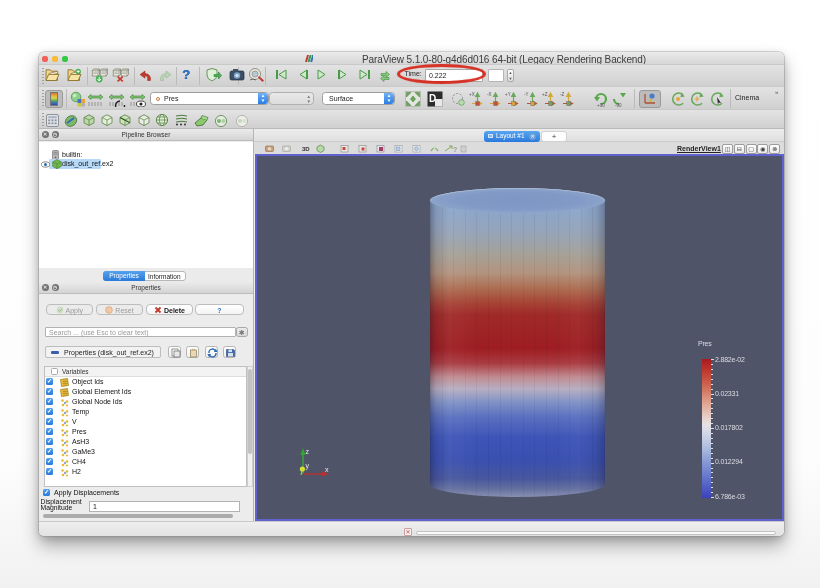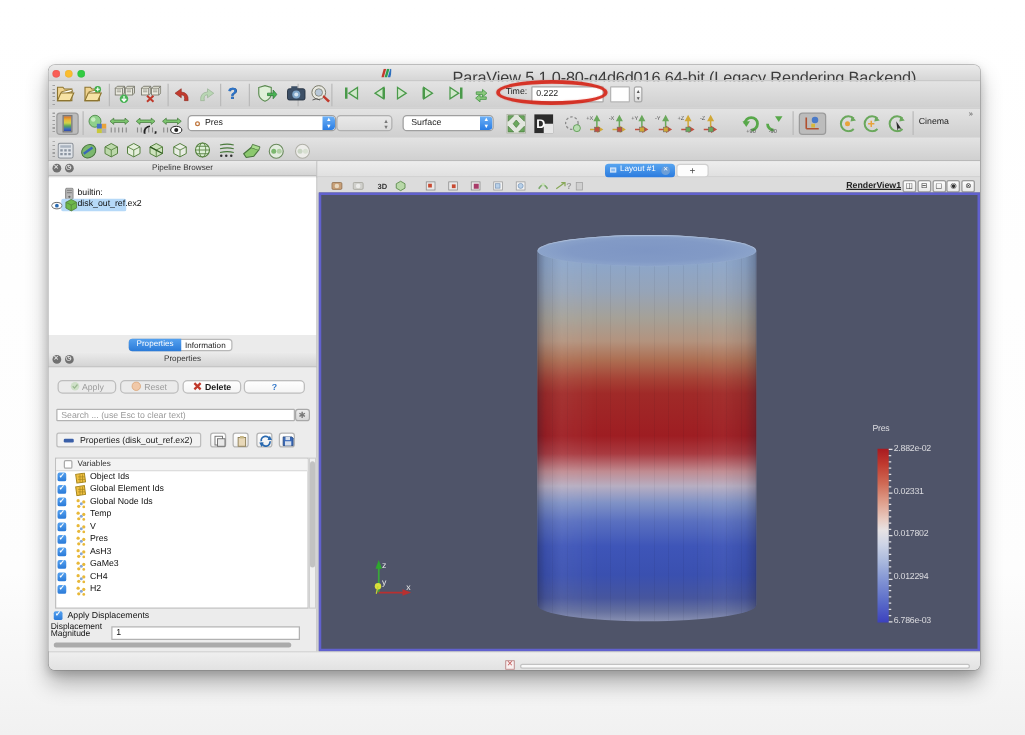--- a/index.html
+++ b/index.html
@@ -2,21 +2,21 @@
 <html><head>
 <meta charset="utf-8">
 <style>
 * { margin:0; padding:0; box-sizing:border-box; }
 html,body { width:820px; height:588px; overflow:hidden; }
 body { font-family:"Liberation Sans", sans-serif; background:linear-gradient(#ffffff 0%, #fdfdfd 78%, #f1f1f1 100%); position:relative; }
 #win { position:absolute; left:39px; top:52px; width:745px; height:484px; background:#ececec; border-radius:5px; box-shadow:0 0 0 0.6px rgba(120,120,120,0.55), 0 10px 18px rgba(0,0,0,0.30), 0 3px 8px rgba(0,0,0,0.17); }
 .a { position:absolute; }
 #titlebar { position:absolute; left:0; top:0; width:745px; height:12px; background:linear-gradient(#eaeaea,#d6d6d6); border-radius:5px 5px 0 0; }
 .tl { position:absolute; top:3.5px; width:6.5px; height:6.5px; border-radius:50%; }
-#title-txt { position:absolute; left:277px; top:1.5px; font-size:13px; color:#3c3c3c; white-space:nowrap; letter-spacing:-0.1px;padding-left:46px; }
+#title-txt { position:absolute; left:277px; top:1.5px; font-size:10px; color:#3c3c3c; white-space:nowrap; letter-spacing:-0.1px;padding-left:46px; }
 .tbrow { position:absolute; left:0; width:745px; background:linear-gradient(#e3e3e3,#d0d0d0); border-top:1px solid #c9c9c9; }
 #tb1 { top:12px; height:22px; }
 #tb2 { top:34px; height:23px; }
 #tb3 { top:57px; height:20px; border-bottom:1px solid #b9b9b9; }
 .handle { position:absolute; width:2px; background-image:repeating-linear-gradient(#9f9f9f 0 1px, transparent 1px 3px); }
 .vsep { position:absolute; width:1px; background:#bababa; }
 .lbl { position:absolute; white-space:nowrap; }
 #main { position:absolute; left:0; top:77px; width:745px; height:392px; }
 #leftpanel { position:absolute; left:0; top:0; width:215px; height:392px; background:#ececec; border-right:1px solid #b5b5b5; }
 .phead { position:absolute; left:0; width:214px; height:11.5px; background:linear-gradient(#ebebeb,#d4d4d4); border-bottom:1px solid #bcbcbc; text-align:center; font-size:6.5px; color:#333; line-height:12px; }

